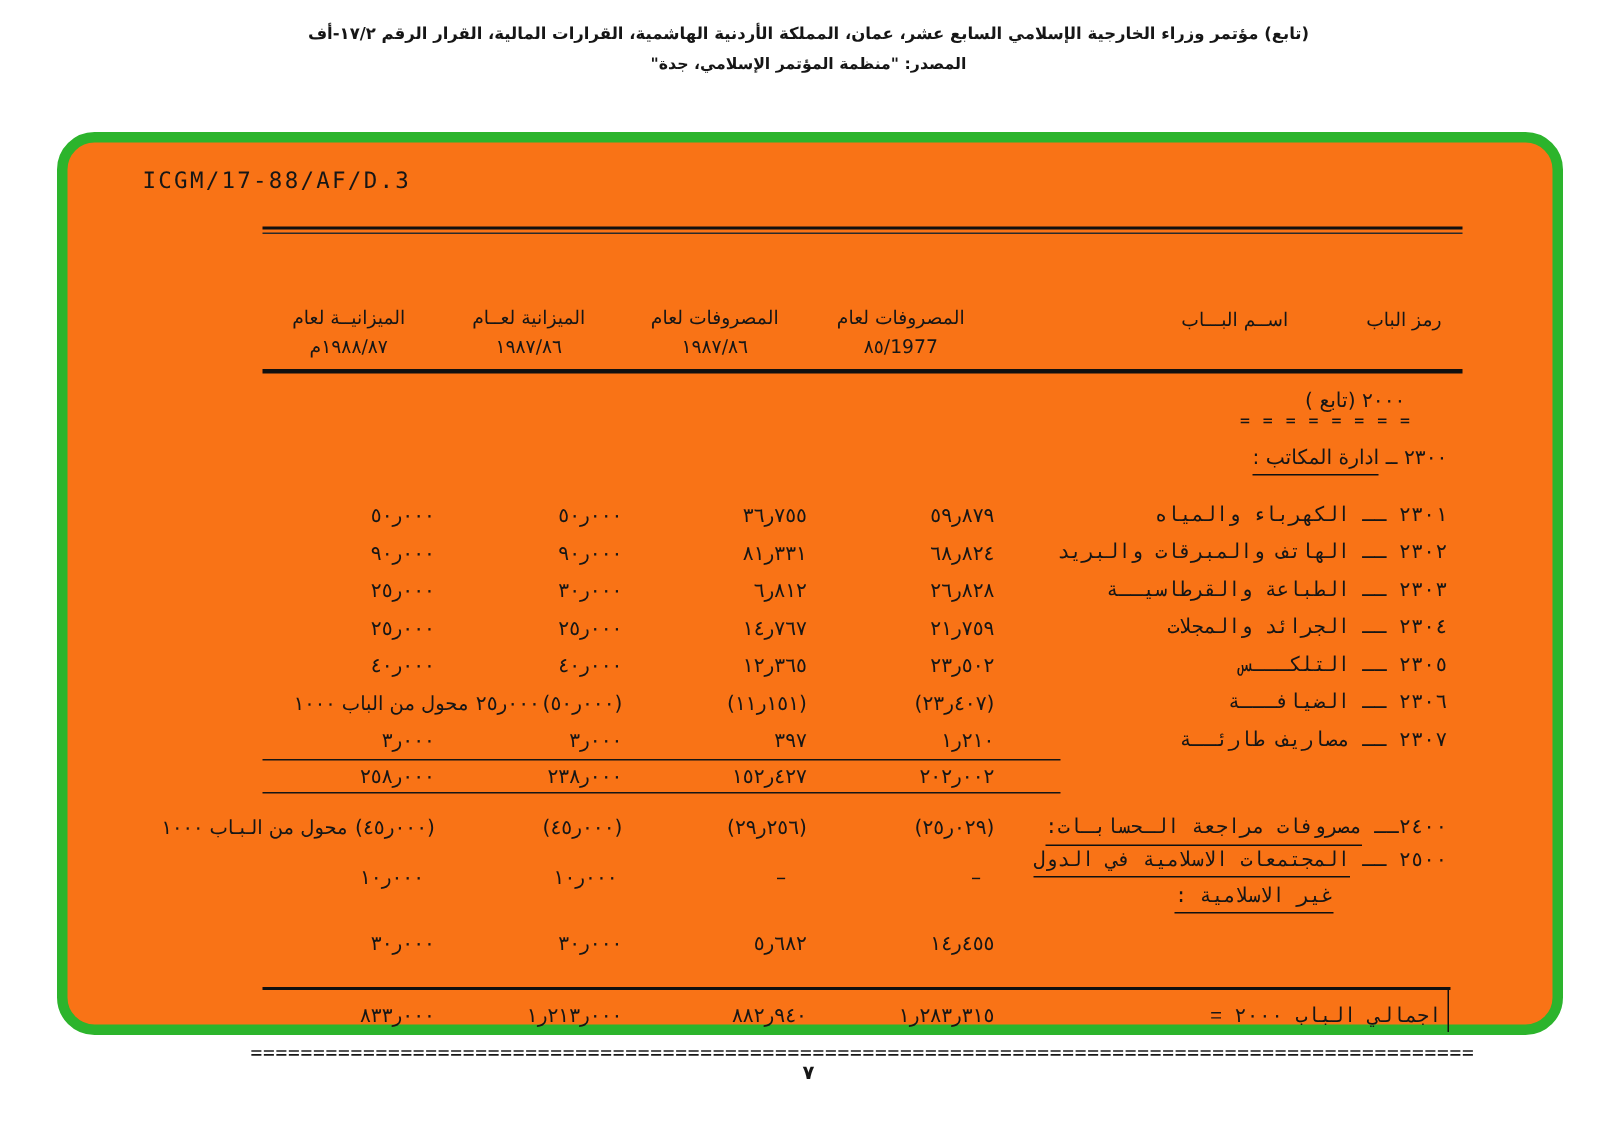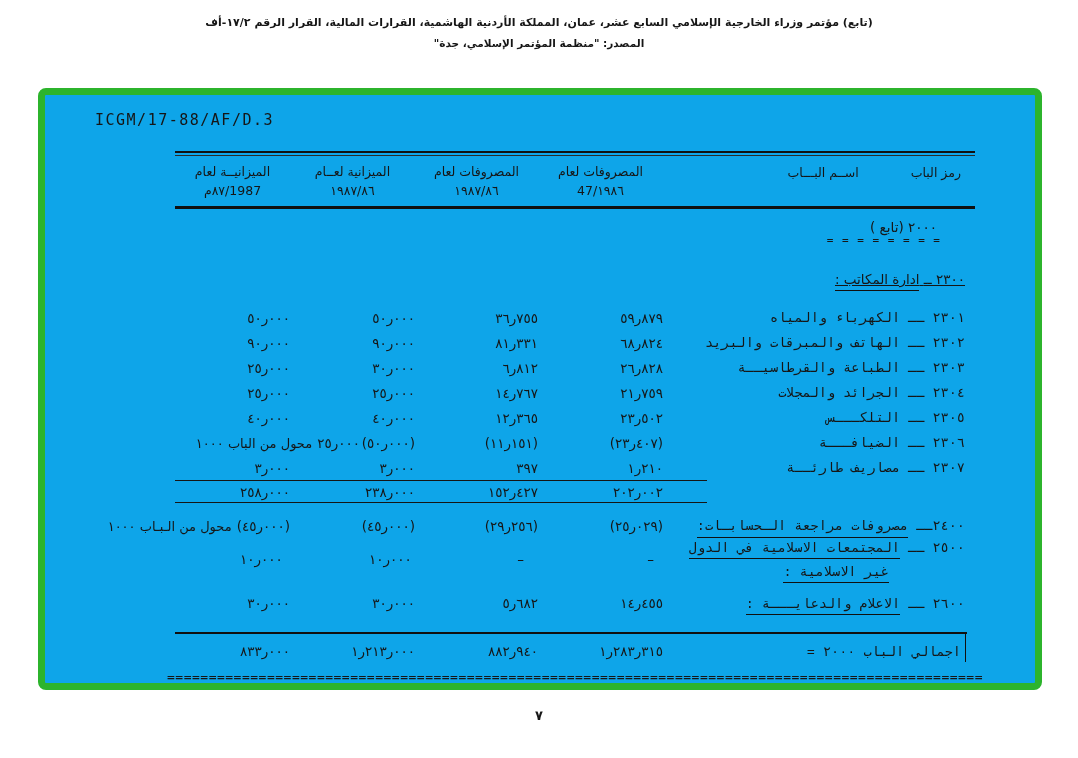--- a/index.html
+++ b/index.html
@@ -9,46 +9,46 @@
     font-family:"DejaVu Sans", sans-serif;
   }
   
   .page-header { position:absolute; top:16px; left:0; right:0; text-align:center; direction:rtl; }
   .ph1 { font-size:11px; font-weight:bold; letter-spacing:0.2px; }
   .ph2 { font-size:10.5px; font-weight:bold; margin-top:8px; }
 
   
   .sheet {
     position:absolute; left:38px; top:88px; width:1004px; height:602px;
-    border:7px solid #2cb42c; border-radius:8px; background:#0ea5e9;
+    border:7px solid #2cb42c; border-radius:25px; background:#f97316;
   }
   .doccode {
     position:absolute; left:50px; top:16px;
     font-family:"DejaVu Sans Mono", monospace; font-size:15px; letter-spacing:1.5px;
   }
 
   
   .tarea { position:absolute; left:130px; top:56px; width:800px; font-size:13.5px; }
   .rule-a { height:5px; border-top:2.5px solid #101010; border-bottom:1px solid #2a2a2a; }
 
-  .thead { display:flex; padding:6px 0 6px; border-bottom:3px solid #101010; }
+  .thead { display:flex; padding:6px 0 6px; border-bottom:3px solid #101010;margin-top:40px; }
   .col-b8887 { width:115px; } .col-b8786 { width:125px; }
   .col-e8786 { width:123px; } .col-e8685 { width:125px; }
   .col-label { width:312px; }
   .hcell { direction:rtl; text-align:center; font-size:12.5px; line-height:19px; }
   .hlabel { display:flex; direction:rtl; align-items:flex-start; padding-top:3px; padding-right:14px; gap:52px; font-size:12.5px; }
 
   .cell { text-align:right; }
   .num { direction:ltr; unicode-bidi:bidi-override; letter-spacing:0.5px; white-space:nowrap; }
   .lcell { direction:rtl; text-align:right; padding-right:10px;font-family:Liberation Mono, monospace; }
   .trow { display:flex; align-items:center; height:25px; }
 
   .sec2000 { direction:rtl; padding-right:38px; margin-top:10px; }
   .dash2000 { direction:rtl; padding-right:34px; margin-top:-1px; font-family:"DejaVu Sans Mono",monospace; font-size:11px; letter-spacing:1px; }
-  .sec2300 { direction:rtl; padding-right:10px; margin-top:24px; height:22px;text-decoration:underline; }
+  .sec2300 { direction:rtl; padding-right:10px; margin-top:10px; height:22px; }
   .ul { border-bottom:1.2px solid #101010; padding-bottom:2.5px; }
   .rows { margin-top:12px; }
 
   .notecell { direction:rtl; white-space:nowrap; text-align:right; overflow:visible; }
   .note { font-size:13px; margin-right:5px; letter-spacing:0.2px;margin-top:44px; }
   .shift70 { position:relative; left:70px; }
 
   .subline { width:532px; border-top:1.5px solid #151515; }
   .subrow { display:flex; align-items:center; height:21px; }
 
@@ -77,33 +77,33 @@
 
 <div class="sheet">
   <div class="doccode">ICGM/17-88/AF/D.3</div>
 
   <div class="tarea">
     <div class="rule-a"></div>
 
     <div class="thead">
       <div class="hcell col-b8887">
         <div>الميزانيــة لعام</div>
-        <div>1987/٨٧م</div>
+        <div>١٩٨٨/٨٧م</div>
       </div>
       <div class="hcell col-b8786">
         <div>الميزانية لعــام</div>
         <div>١٩٨٧/٨٦</div>
       </div>
       <div class="hcell col-e8786">
         <div>المصروفات لعام</div>
         <div>١٩٨٧/٨٦</div>
       </div>
       <div class="hcell col-e8685">
         <div>المصروفات لعام</div>
-        <div>١٩٨٦/47</div>
+        <div>1977/٨٥</div>
       </div>
       <div class="hlabel col-label">
         <span>رمز الباب</span>
         <span>اســم البـــاب</span>
       </div>
     </div>
 
     <div class="sec2000">٢٠٠٠  (تابع )</div>
     <div class="dash2000">= = = = = = = =</div>
 
@@ -205,24 +205,20 @@
           <span class="ul">غير الاسلامية :</span>
         </div>
       </div>
     </div>
 
     <div class="r2600">
       <div class="cell col-b8887"><span class="num">٣٠ر٠٠٠</span></div>
       <div class="cell col-b8786"><span class="num">٣٠ر٠٠٠</span></div>
       <div class="cell col-e8786"><span class="num">٥ر٦٨٢</span></div>
       <div class="cell col-e8685"><span class="num">١٤ر٤٥٥</span></div>
-      <div class="lcell col-label">
-        <span>٢٦٠٠ ــ</span>
-        <span class="ul">الاعلام والدعايـــة  :</span>
-      </div>
     </div>
 
     <div class="totblock">
       <div class="totline"></div>
       <div class="tottick"></div>
       <div class="totrow">
         <div class="cell col-b8887"><span class="num">٨٣٣ر٠٠٠</span></div>
         <div class="cell col-b8786"><span class="num">١ر٢١٣ر٠٠٠</span></div>
         <div class="cell col-e8786"><span class="num">٨٨٢ر٩٤٠</span></div>
         <div class="cell col-e8685"><span class="num">١ر٢٨٣ر٣١٥</span></div>

